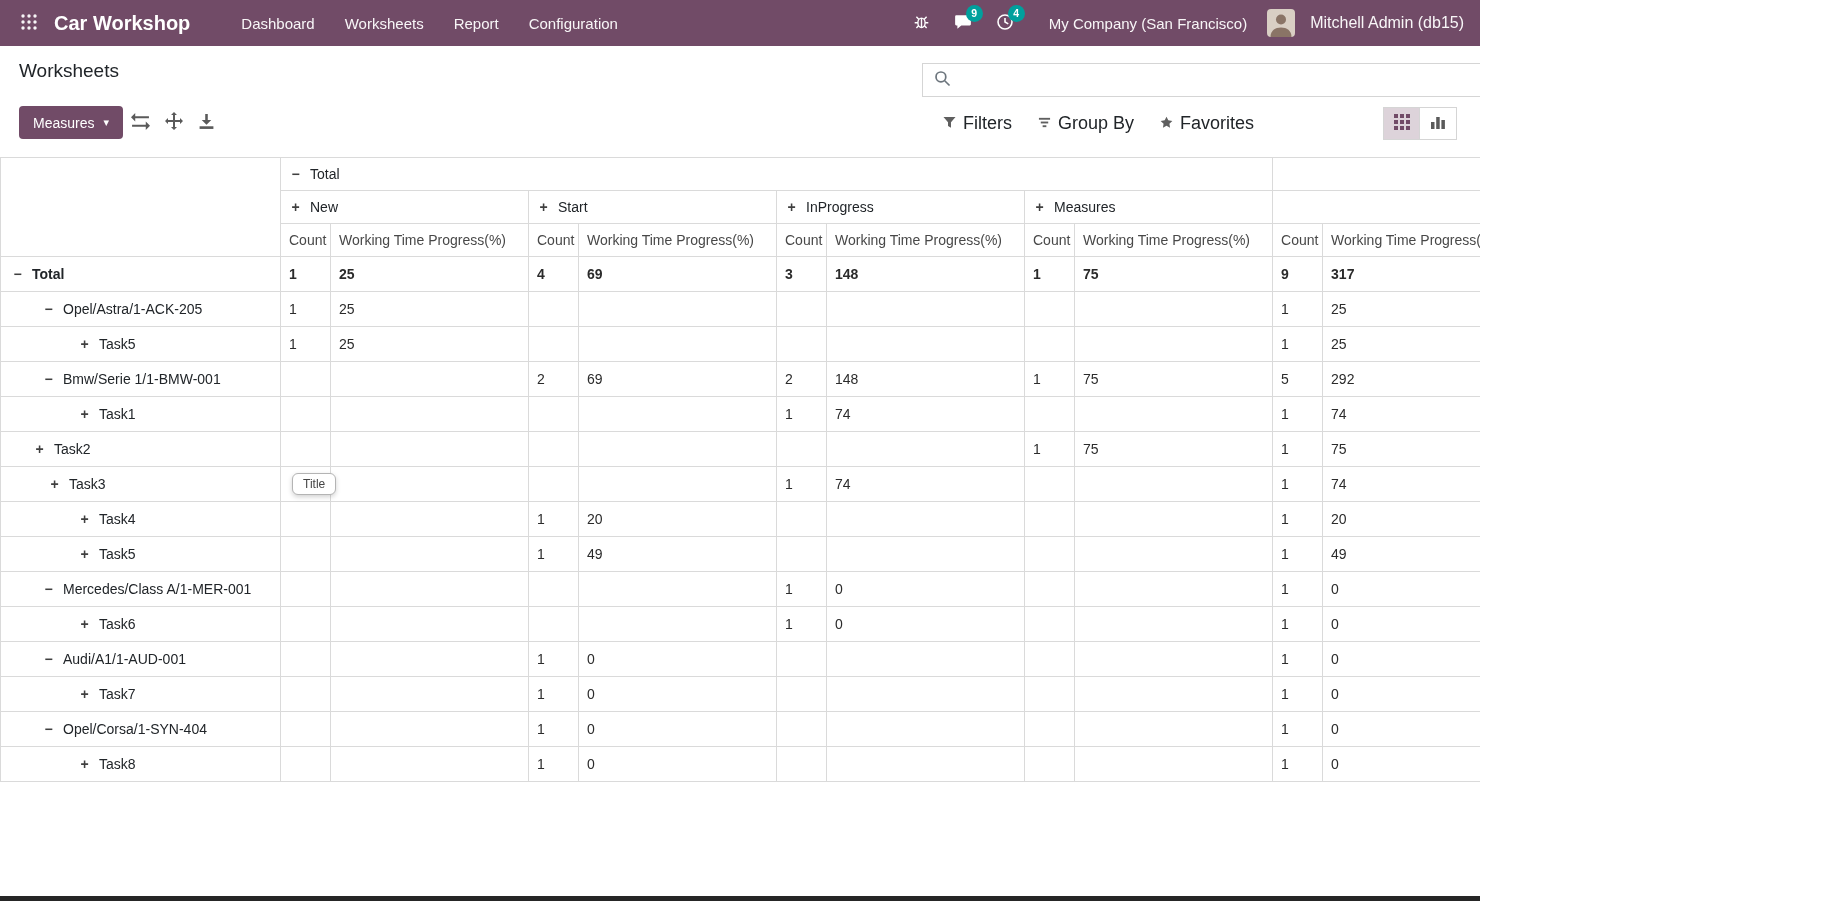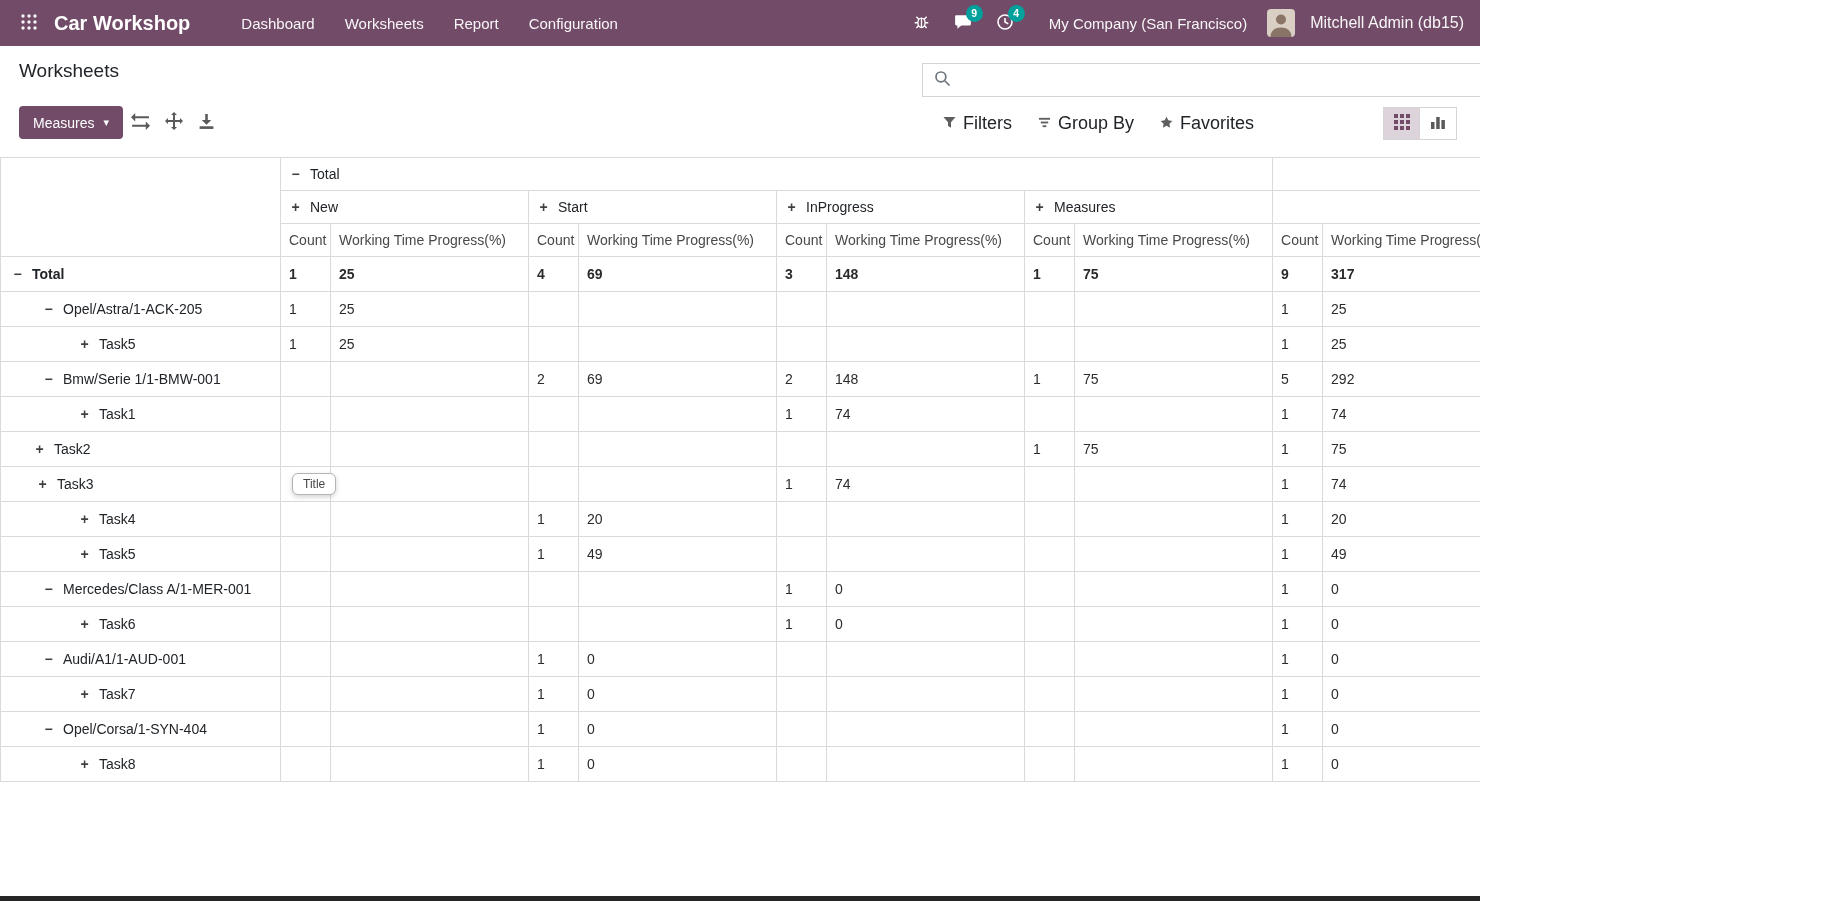--- a/index.html
+++ b/index.html
@@ -371,21 +371,21 @@
             <td class="c-count"></td>
             <td class="c-val"></td>
             <td class="c-count"></td>
             <td class="c-val"></td>
             <td class="c-count">1</td>
             <td class="c-val">75</td>
             <td class="c-count c-total">1</td>
             <td class="c-val c-total">75</td>
           </tr>
           <tr>
-            <th class="row-header" style="padding-left: 35px;"><span class="tgl">+</span><span>Task3</span></th>
+            <th class="row-header" style="padding-left: 47px;"><span class="tgl">+</span><span>Task3</span></th>
             <td class="c-count"></td>
             <td class="c-val"></td>
             <td class="c-count"></td>
             <td class="c-val"></td>
             <td class="c-count">1</td>
             <td class="c-val">74</td>
             <td class="c-count"></td>
             <td class="c-val"></td>
             <td class="c-count c-total">1</td>
             <td class="c-val c-total">74</td>

